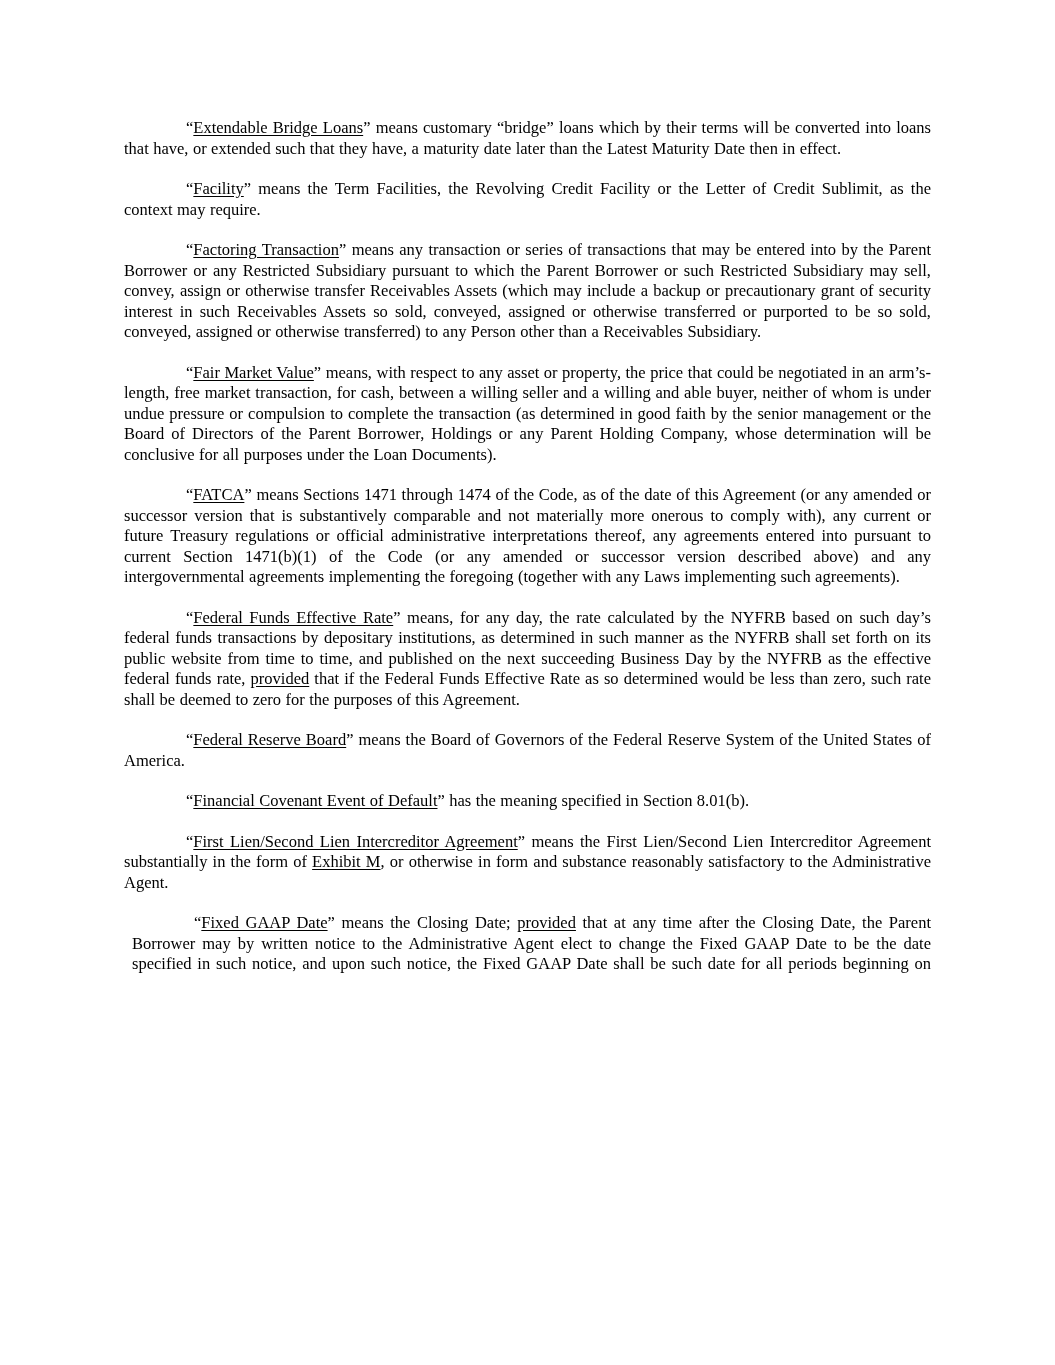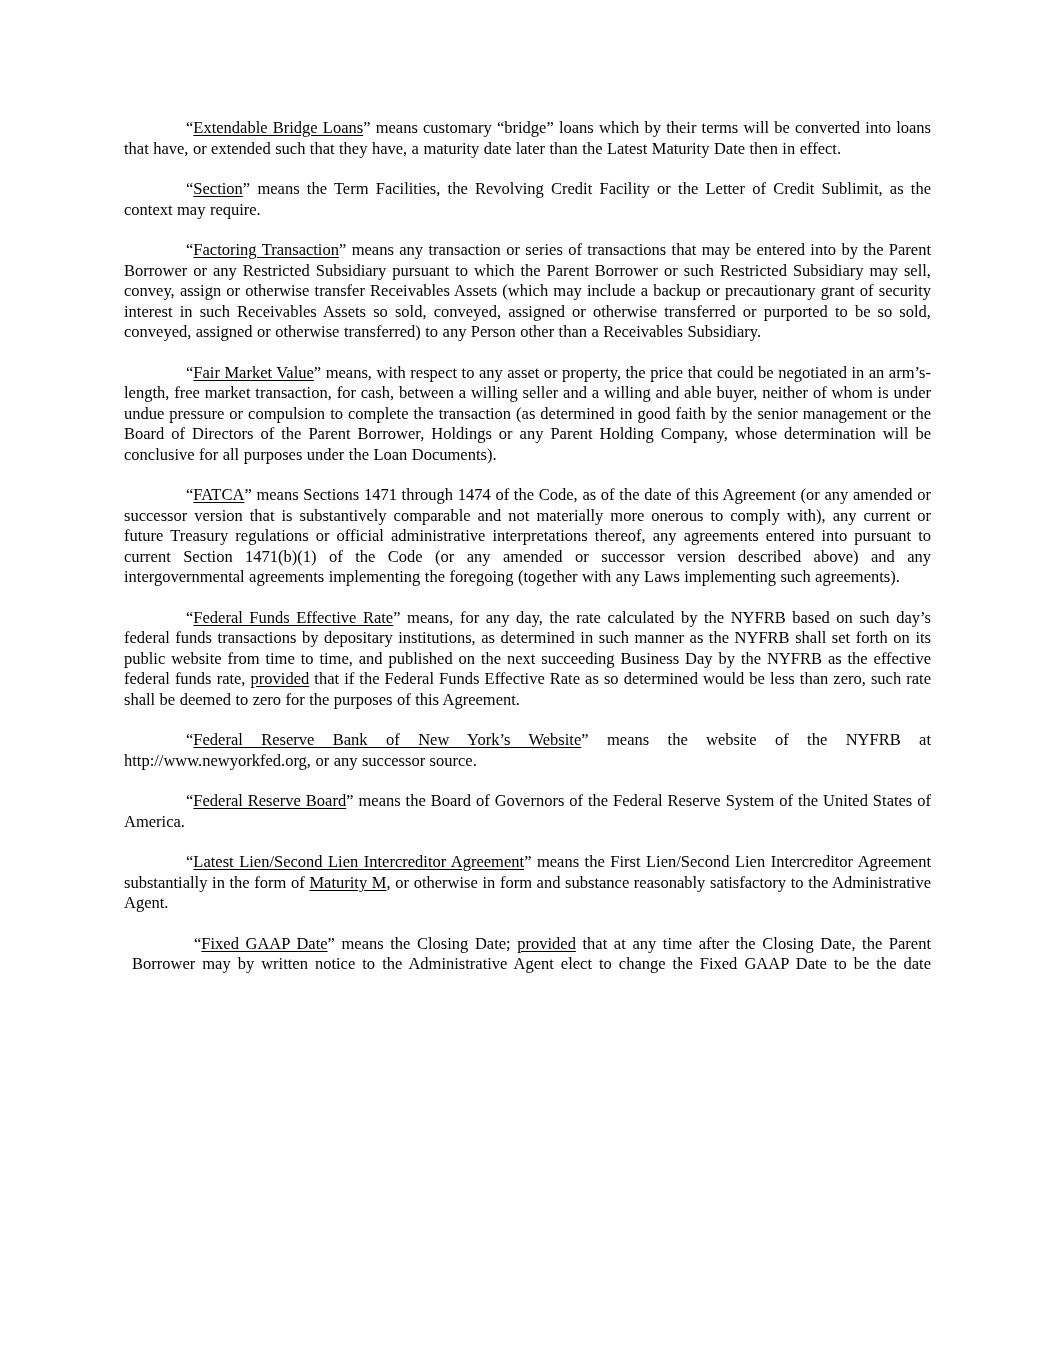--- a/index.html
+++ b/index.html
@@ -38,23 +38,23 @@
     text-decoration: underline;
     text-underline-offset: 2px;
   }
 </style>
 </head>
 <body>
 
 <div class="page">
   <div class="content" id="doc-body">
       <p class="para"><span class="">“</span><span class="u">Extendable Bridge Loans</span><span class="">” means customary “bridge” loans which by their terms will be converted into loans that have, or extended such that they have, a maturity date later than the Latest Maturity Date then in effect.</span></p>
-      <p class="para"><span class="">“</span><span class="u">Section</span><span class="">” means the Term Facilities, the Revolving Credit Facility or the Letter of Credit Sublimit, as the context may require.</span></p>
+      <p class="para"><span class="">“</span><span class="u">Facility</span><span class="">” means the Term Facilities, the Revolving Credit Facility or the Letter of Credit Sublimit, as the context may require.</span></p>
       <p class="para"><span class="">“</span><span class="u">Factoring Transaction</span><span class="">” means any transaction or series of transactions that may be entered into by the Parent Borrower or any Restricted Subsidiary pursuant to which the Parent Borrower or such Restricted Subsidiary may sell, convey, assign or otherwise transfer Receivables Assets (which may include a backup or precautionary grant of security interest in such Receivables Assets so sold, conveyed, assigned or otherwise transferred or purported to be so sold, conveyed, assigned or otherwise transferred) to any Person other than a Receivables Subsidiary.</span></p>
       <p class="para"><span class="">“</span><span class="u">Fair Market Value</span><span class="">” means, with respect to any asset or property, the price that could be negotiated in an arm’s-length, free market transaction, for cash, between a willing seller and a willing and able buyer, neither of whom is under undue pressure or compulsion to complete the transaction (as determined in good faith by the senior management or the Board of Directors of the Parent Borrower, Holdings or any Parent Holding Company, whose determination will be conclusive for all purposes under the Loan Documents).</span></p>
       <p class="para"><span class="">“</span><span class="u">FATCA</span><span class="">” means Sections 1471 through 1474 of the Code, as of the date of this Agreement (or any amended or successor version that is substantively comparable and not materially more onerous to comply with), any current or future Treasury regulations or official administrative interpretations thereof, any agreements entered into pursuant to current Section 1471(b)(1) of the Code (or any amended or successor version described above) and any intergovernmental agreements implementing the foregoing (together with any Laws implementing such agreements).</span></p>
       <p class="para"><span class="">“</span><span class="u">Federal Funds Effective Rate</span><span class="">” means, for any day, the rate calculated by the NYFRB based on such day’s federal funds transactions by depositary institutions, as determined in such manner as the NYFRB shall set forth on its public website from time to time, and published on the next succeeding Business Day by the NYFRB as the effective federal funds rate, </span><span class="u">provided</span><span class=""> that if the Federal Funds Effective Rate as so determined would be less than zero, such rate shall be deemed to zero for the purposes of this Agreement.</span></p>
-      <p class="para"><span class="">“</span><span class="u">Federal Reserve Bank of New York’s Website</span><span class="">” means the website of the NYFRB at http://www.newyorkfed.org, or any successor source.</span></p>
       <p class="para"><span class="">“</span><span class="u">Federal Reserve Board</span><span class="">” means the Board of Governors of the Federal Reserve System of the United States of America.</span></p>
-      <p class="para"><span class="">“</span><span class="u">Latest Lien/Second Lien Intercreditor Agreement</span><span class="">” means the First Lien/Second Lien Intercreditor Agreement substantially in the form of </span><span class="u">Maturity M</span><span class="">, or otherwise in form and substance reasonably satisfactory to the Administrative Agent.</span></p>
+      <p class="para"><span class="">“</span><span class="u">Financial Covenant Event of Default</span><span class="">” has the meaning specified in Section 8.01(b).</span></p>
+      <p class="para"><span class="">“</span><span class="u">First Lien/Second Lien Intercreditor Agreement</span><span class="">” means the First Lien/Second Lien Intercreditor Agreement substantially in the form of </span><span class="u">Exhibit M</span><span class="">, or otherwise in form and substance reasonably satisfactory to the Administrative Agent.</span></p>
       <p class="para"><span class="">“</span><span class="u">Fixed GAAP Date</span><span class="">” means the Closing Date; </span><span class="u">provided</span><span class=""> that at any time after the Closing Date, the Parent Borrower may by written notice to the Administrative Agent elect to change the Fixed GAAP Date to be the date specified in such notice, and upon such notice, the Fixed GAAP Date shall be such date for all periods beginning on and after the date specified in such notice; provided further, that with respect to Capitalized Lease Obligations, the “Fixed GAAP Date” shall be December 31, 2018.</span></p>
     </div>
 </div>
 
 </body></html>

